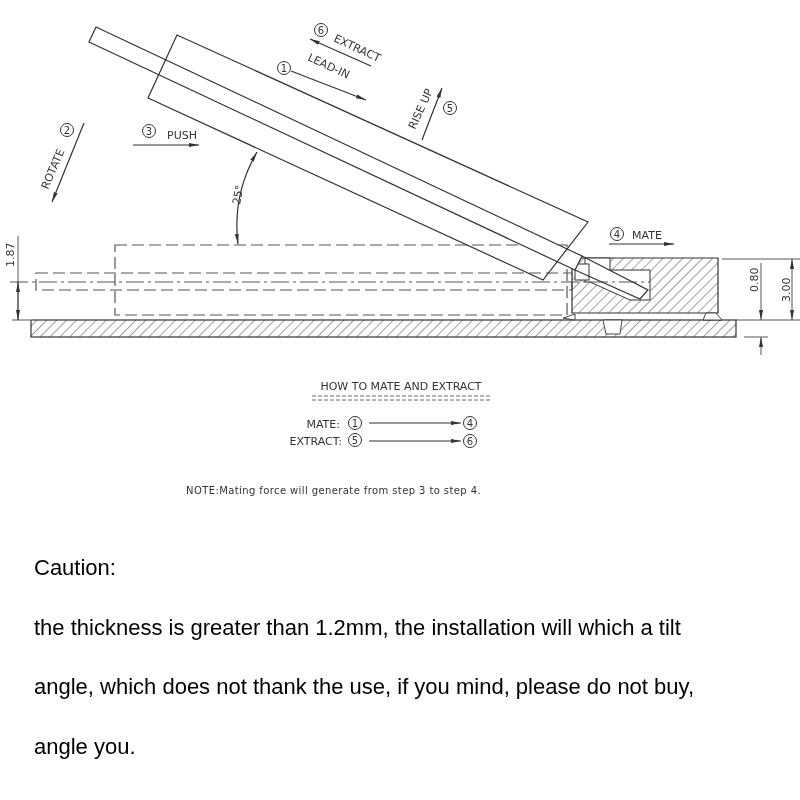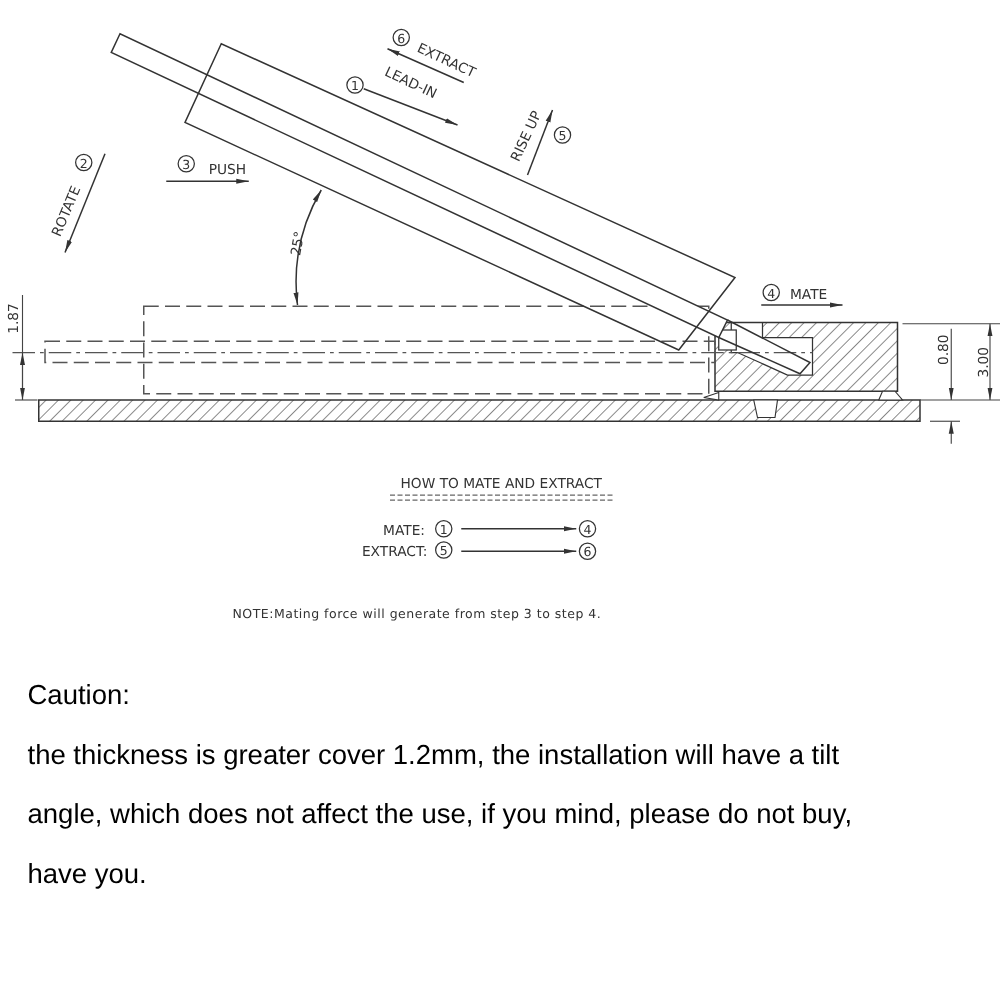--- a/index.html
+++ b/index.html
@@ -7,21 +7,21 @@
   #drawing { position: absolute; left: 0; top: 0; width: 800px; height: 520px; }
   .cad { font-family: "DejaVu Sans", sans-serif; fill: #333333; font-size: 11px; }
   .cad-sm { font-family: "DejaVu Sans", sans-serif; fill: #333333; font-size: 10px; }
   .note { font-family: "DejaVu Sans", sans-serif; fill: #333333; font-size: 10px; letter-spacing: 0.4px; }
   .ln { stroke: #333333; stroke-width: 1.2; fill: none; }
   .ln-thin { stroke: #444444; stroke-width: 0.9; fill: none; }
   .dash { stroke: #555555; stroke-width: 1.2; fill: none; stroke-dasharray: 12 5; }
   .center { stroke: #555555; stroke-width: 1; fill: none; stroke-dasharray: 18 4 3 4; }
   .circ { stroke: #333333; stroke-width: 1; fill: #ffffff; }
   #caution { position: absolute; left: 18px; top: 530px; width: 770px; color: #000000; font-family: "Liberation Sans", sans-serif; font-size: 22px; line-height: 43.5px; }
-  #caution p { margin: 4px; }
+  #caution p { margin: 16px; }
 </style>
 </head>
 <body>
 
 <svg id="drawing" viewBox="0 0 800 520" xmlns="http://www.w3.org/2000/svg">
   <defs>
     <pattern id="hatch" patternUnits="userSpaceOnUse" width="7" height="7" patternTransform="rotate(45)">
       <line x1="0" y1="0" x2="0" y2="7" stroke="#444" stroke-width="1"></line>
     </pattern>
     <marker id="arr" viewBox="0 0 10 6" refX="10" refY="3" markerWidth="10" markerHeight="6" orient="auto-start-reverse" markerUnits="userSpaceOnUse">
@@ -143,16 +143,16 @@
     <line x1="369" y1="441" x2="461" y2="441" class="ln" marker-end="url(#arr)"></line>
     <circle cx="470" cy="441" r="6.5" class="circ"></circle>
     <text x="470" y="445" text-anchor="middle" class="cad-sm">6</text>
   </g>
 
   <text x="186" y="494" class="note">NOTE:Mating force will generate from step 3 to step 4.</text>
 </svg>
 
 <div id="caution">
   <p>Caution:</p>
-  <p>the thickness is greater cover 1.2mm, the installation will have a tilt</p>
-  <p>angle, which does not affect the use, if you mind, please do not buy,</p>
-  <p>have you.</p>
+  <p>the thickness is greater than 1.2mm, the installation will which a tilt</p>
+  <p>angle, which does not thank the use, if you mind, please do not buy,</p>
+  <p>angle you.</p>
 </div>
 
 </body></html>

